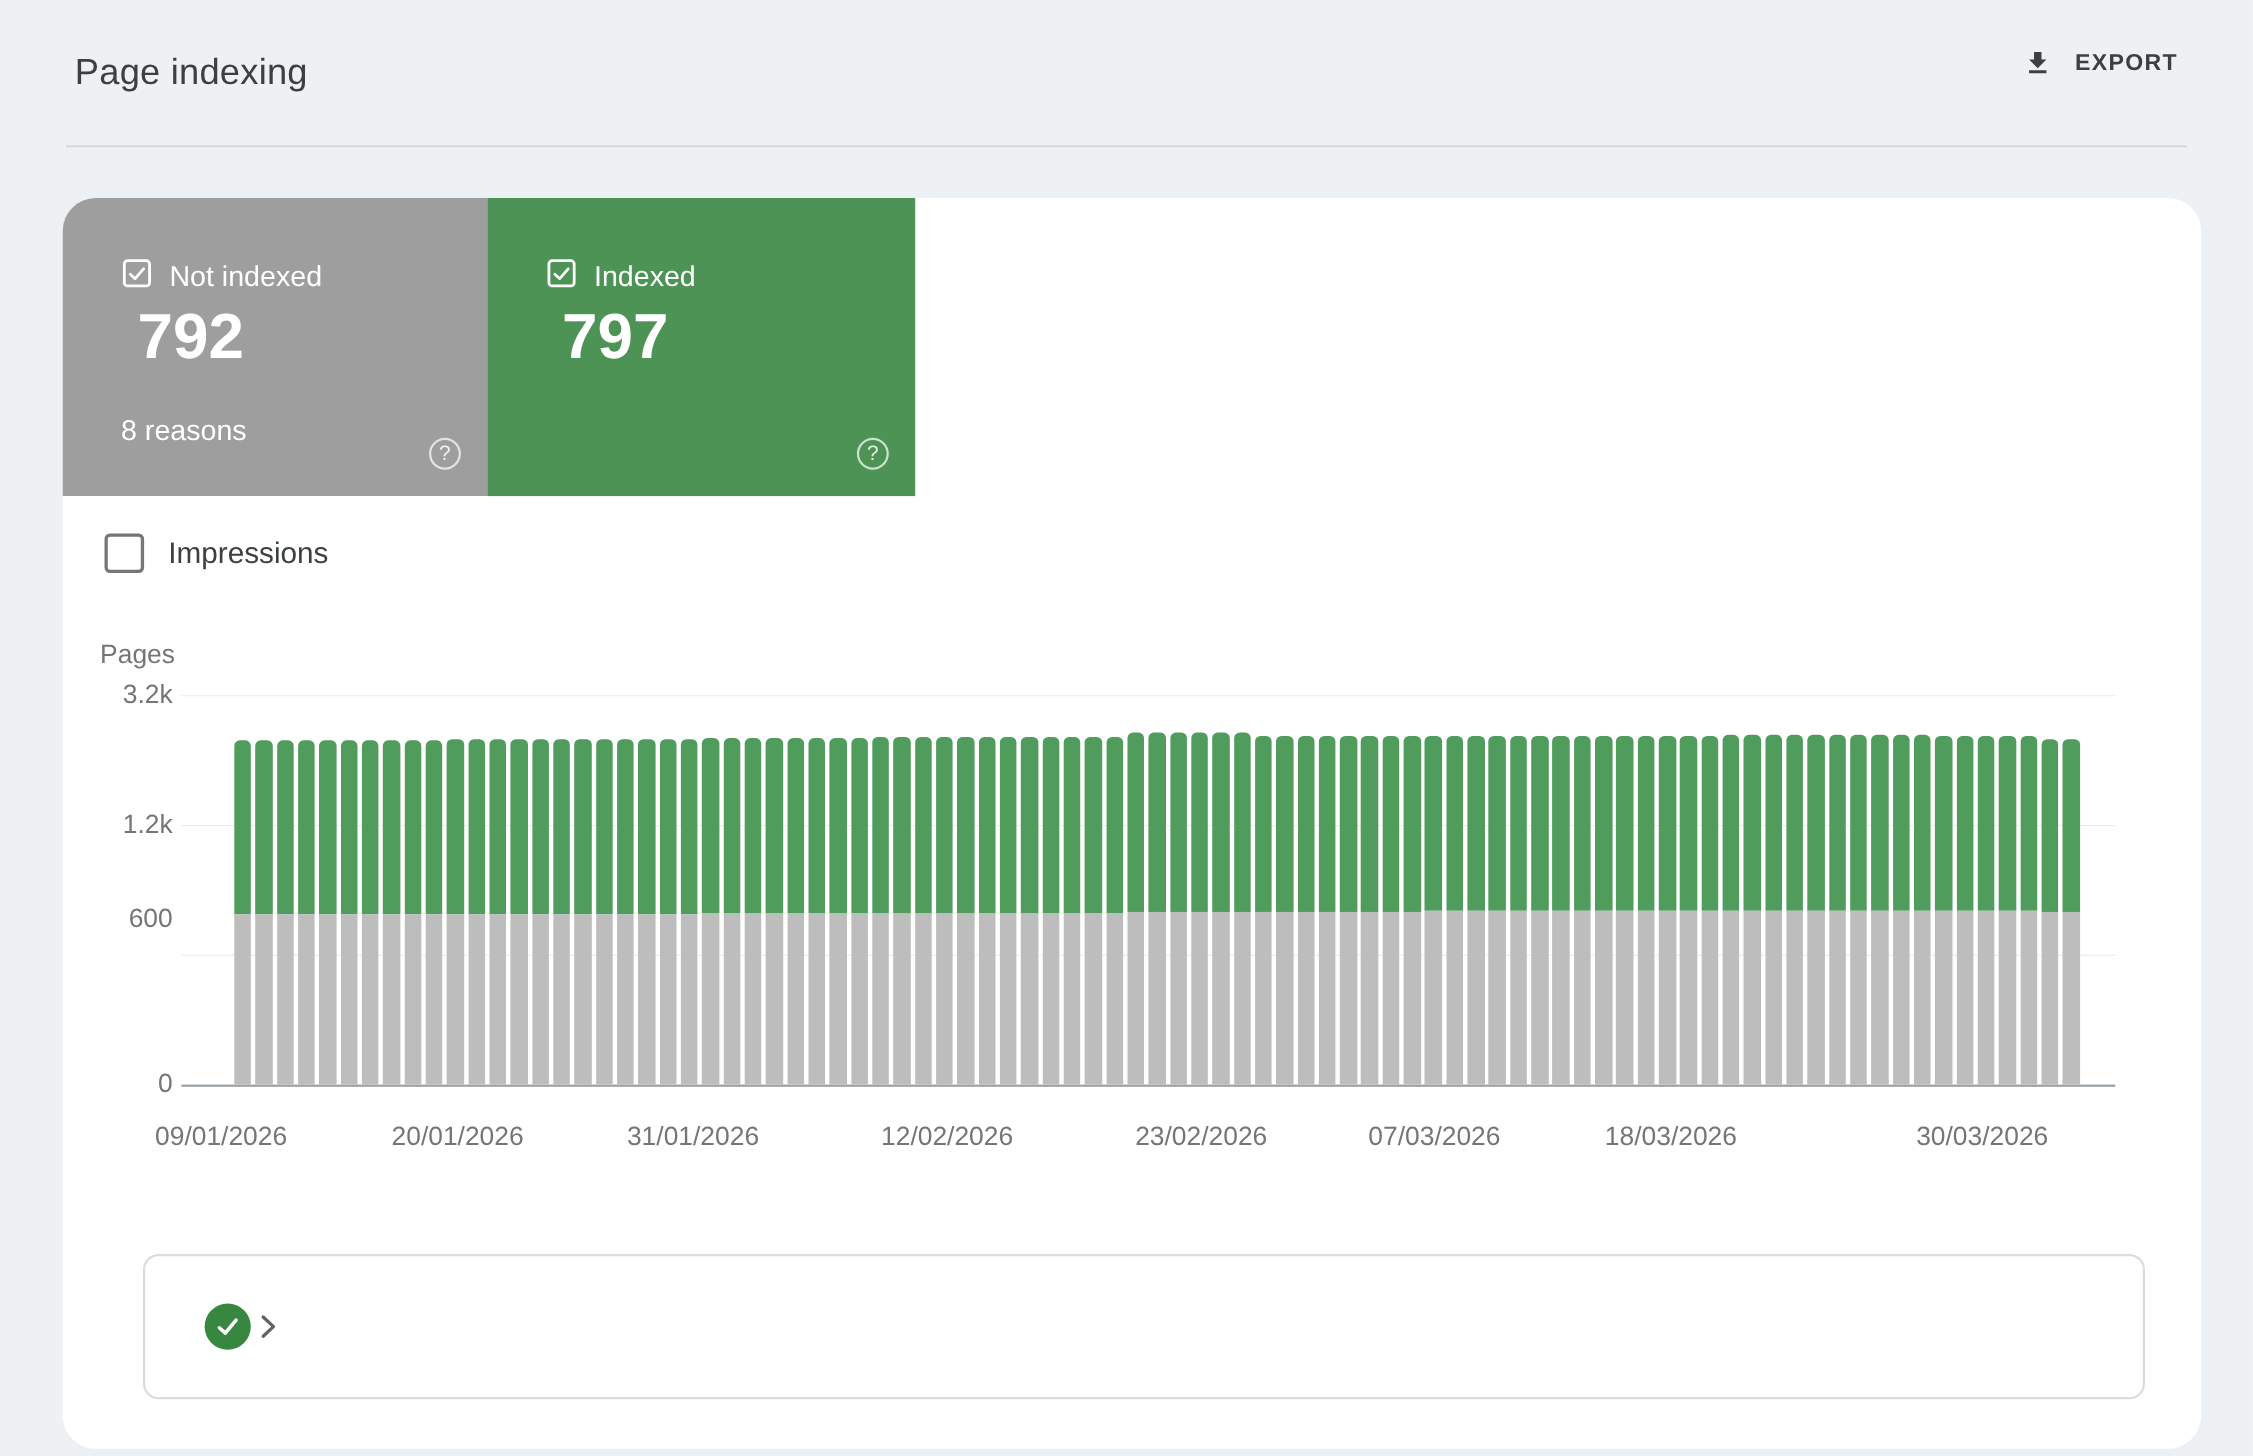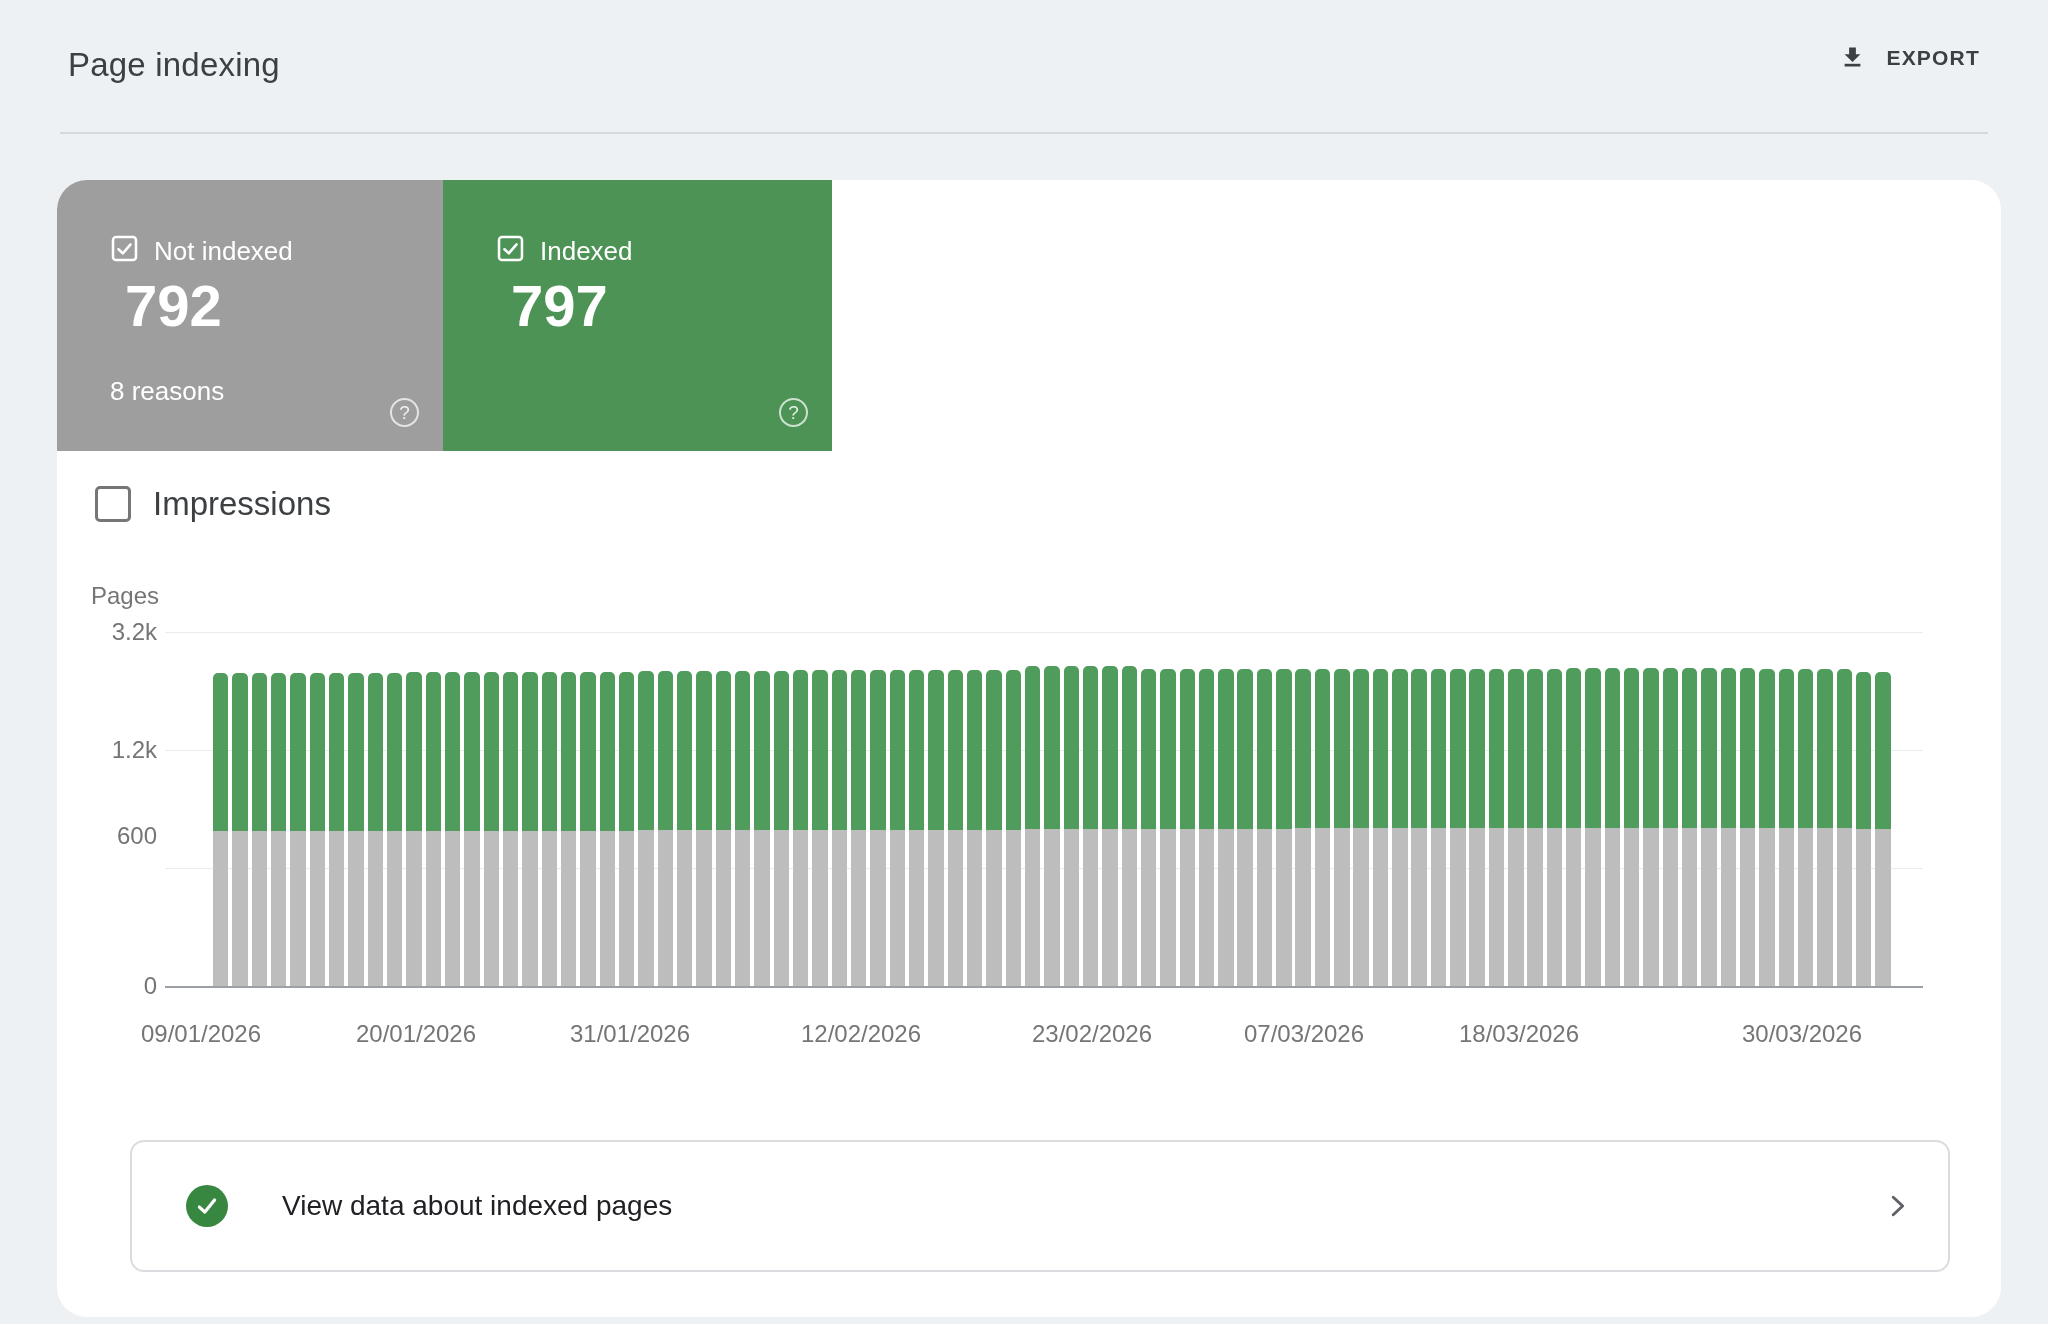--- a/index.html
+++ b/index.html
@@ -67,21 +67,21 @@
   }
   
   .impressions-row {
     position:absolute; left:38px; top:305px;
     display:flex; align-items:center; gap:22px; cursor:pointer;
   }
   .impressions-box {
     width:36px; height:36px; border:3px solid #767676; border-radius:5px;
     background:#ffffff;
   }
-  .impressions-label { font-size:33px; color:#3c4043; }
+  .impressions-label { font-size:27px; color:#3c4043; }
   
   .chart { position:absolute; left:0; top:0; width:100%; height:100%; }
   .y-axis-title {
     position:absolute; left:34px; top:402px;
     font-size:24px; color:#757575;
   }
   .y-tick {
     position:absolute; width:66px; text-align:right; left:34px;
     font-size:24px; color:#757575; line-height:28px;
   }
@@ -533,21 +533,20 @@
         <div class="x-tick" style="left: 1745px;">30/03/2026</div>
       </div>
   </div>
 
   <div class="footer-row">
     <span class="status-circle">
       <svg width="26" height="26" viewBox="0 0 24 24" fill="none" stroke="#ffffff" stroke-width="3" stroke-linecap="round" stroke-linejoin="round">
         <polyline points="5,13 10,17.5 19,6.5"></polyline>
       </svg>
     </span>
-    <span class="footer-label">View data about indexed pages</span>
     <span class="chevron">
       <svg width="30" height="30" viewBox="0 0 24 24" fill="none" stroke="#5f6368" stroke-width="2.4" stroke-linecap="round" stroke-linejoin="round">
         <polyline points="9,5 16.5,12 9,19"></polyline>
       </svg>
     </span>
   </div>
 
 </div>
 
 </body></html>

